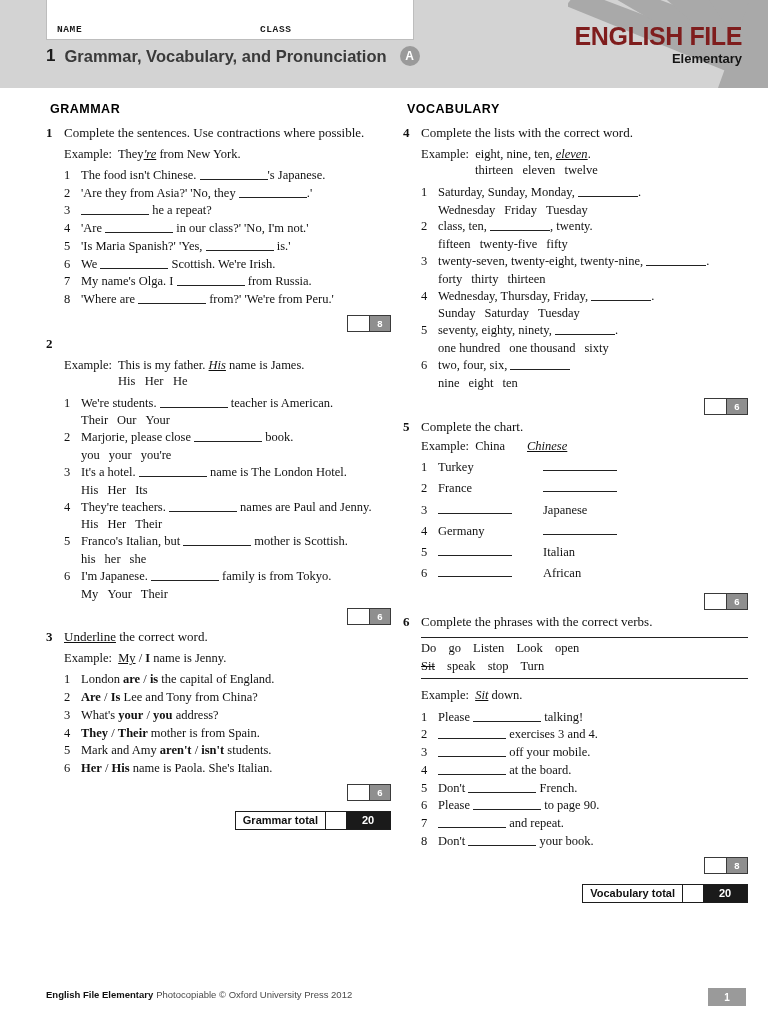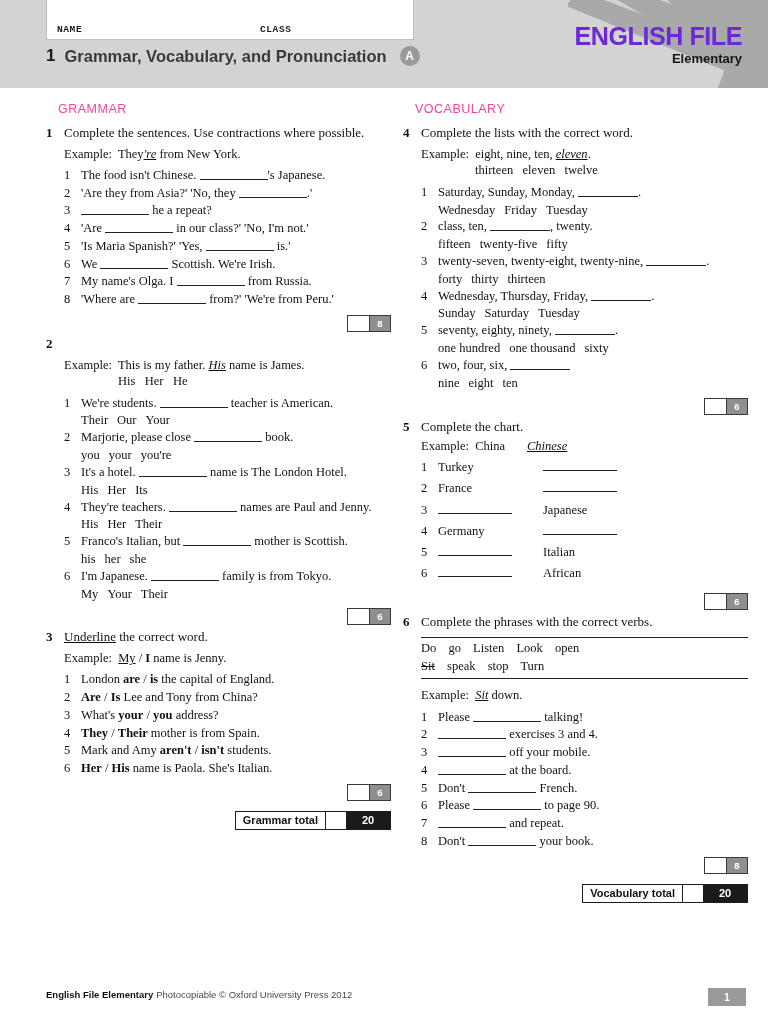--- a/index.html
+++ b/index.html
@@ -56,38 +56,38 @@
     display:flex; align-items:center; justify-content:center;
     margin-left:4px;
   }
   .ef-logo {
     position:absolute; right:26px; top:24px;
     text-align:right; z-index:5;
   }
   .ef-logo .ef1 {
     font-family:"Liberation Sans", sans-serif;
     font-size:25px; font-weight:700; letter-spacing:-.4px;
-    color:#6d28d9; line-height:1;
+    color:#7f1d1d; line-height:1;
   }
   .ef-logo .ef2 {
     font-family:"Liberation Sans", sans-serif;
     font-size:13px; font-weight:700; color:#151515;
     line-height:1; margin-top:3px;
   }
 
   
   .sheet { position:absolute; left:0; top:88px; width:768px; }
   .col { position:absolute; top:0; width:345px; }
   .col.left  { left:46px; }
   .col.right { left:403px; }
 
   .sec-head {
     font-family:"Liberation Sans", sans-serif;
-    font-size:12.5px; font-weight:400; letter-spacing:.5px;
-    color:#ec4899; margin:14px 0 9px 12px;
+    font-size:12.5px; font-weight:700; letter-spacing:.5px;
+    color:#000000; margin:14px 0 9px 4px;
   }
 
   .ex { margin-bottom:4px; }
   .ex-title { display:flex; align-items:flex-start; gap:7px; }
   .ex-num {
     font-family:"Liberation Serif", serif;
     font-weight:700; font-size:13px; width:11px; flex:none; line-height:1.28;
   }
   .ex-instr { font-size:13px; line-height:1.28; }
   .u { text-decoration:underline; }

